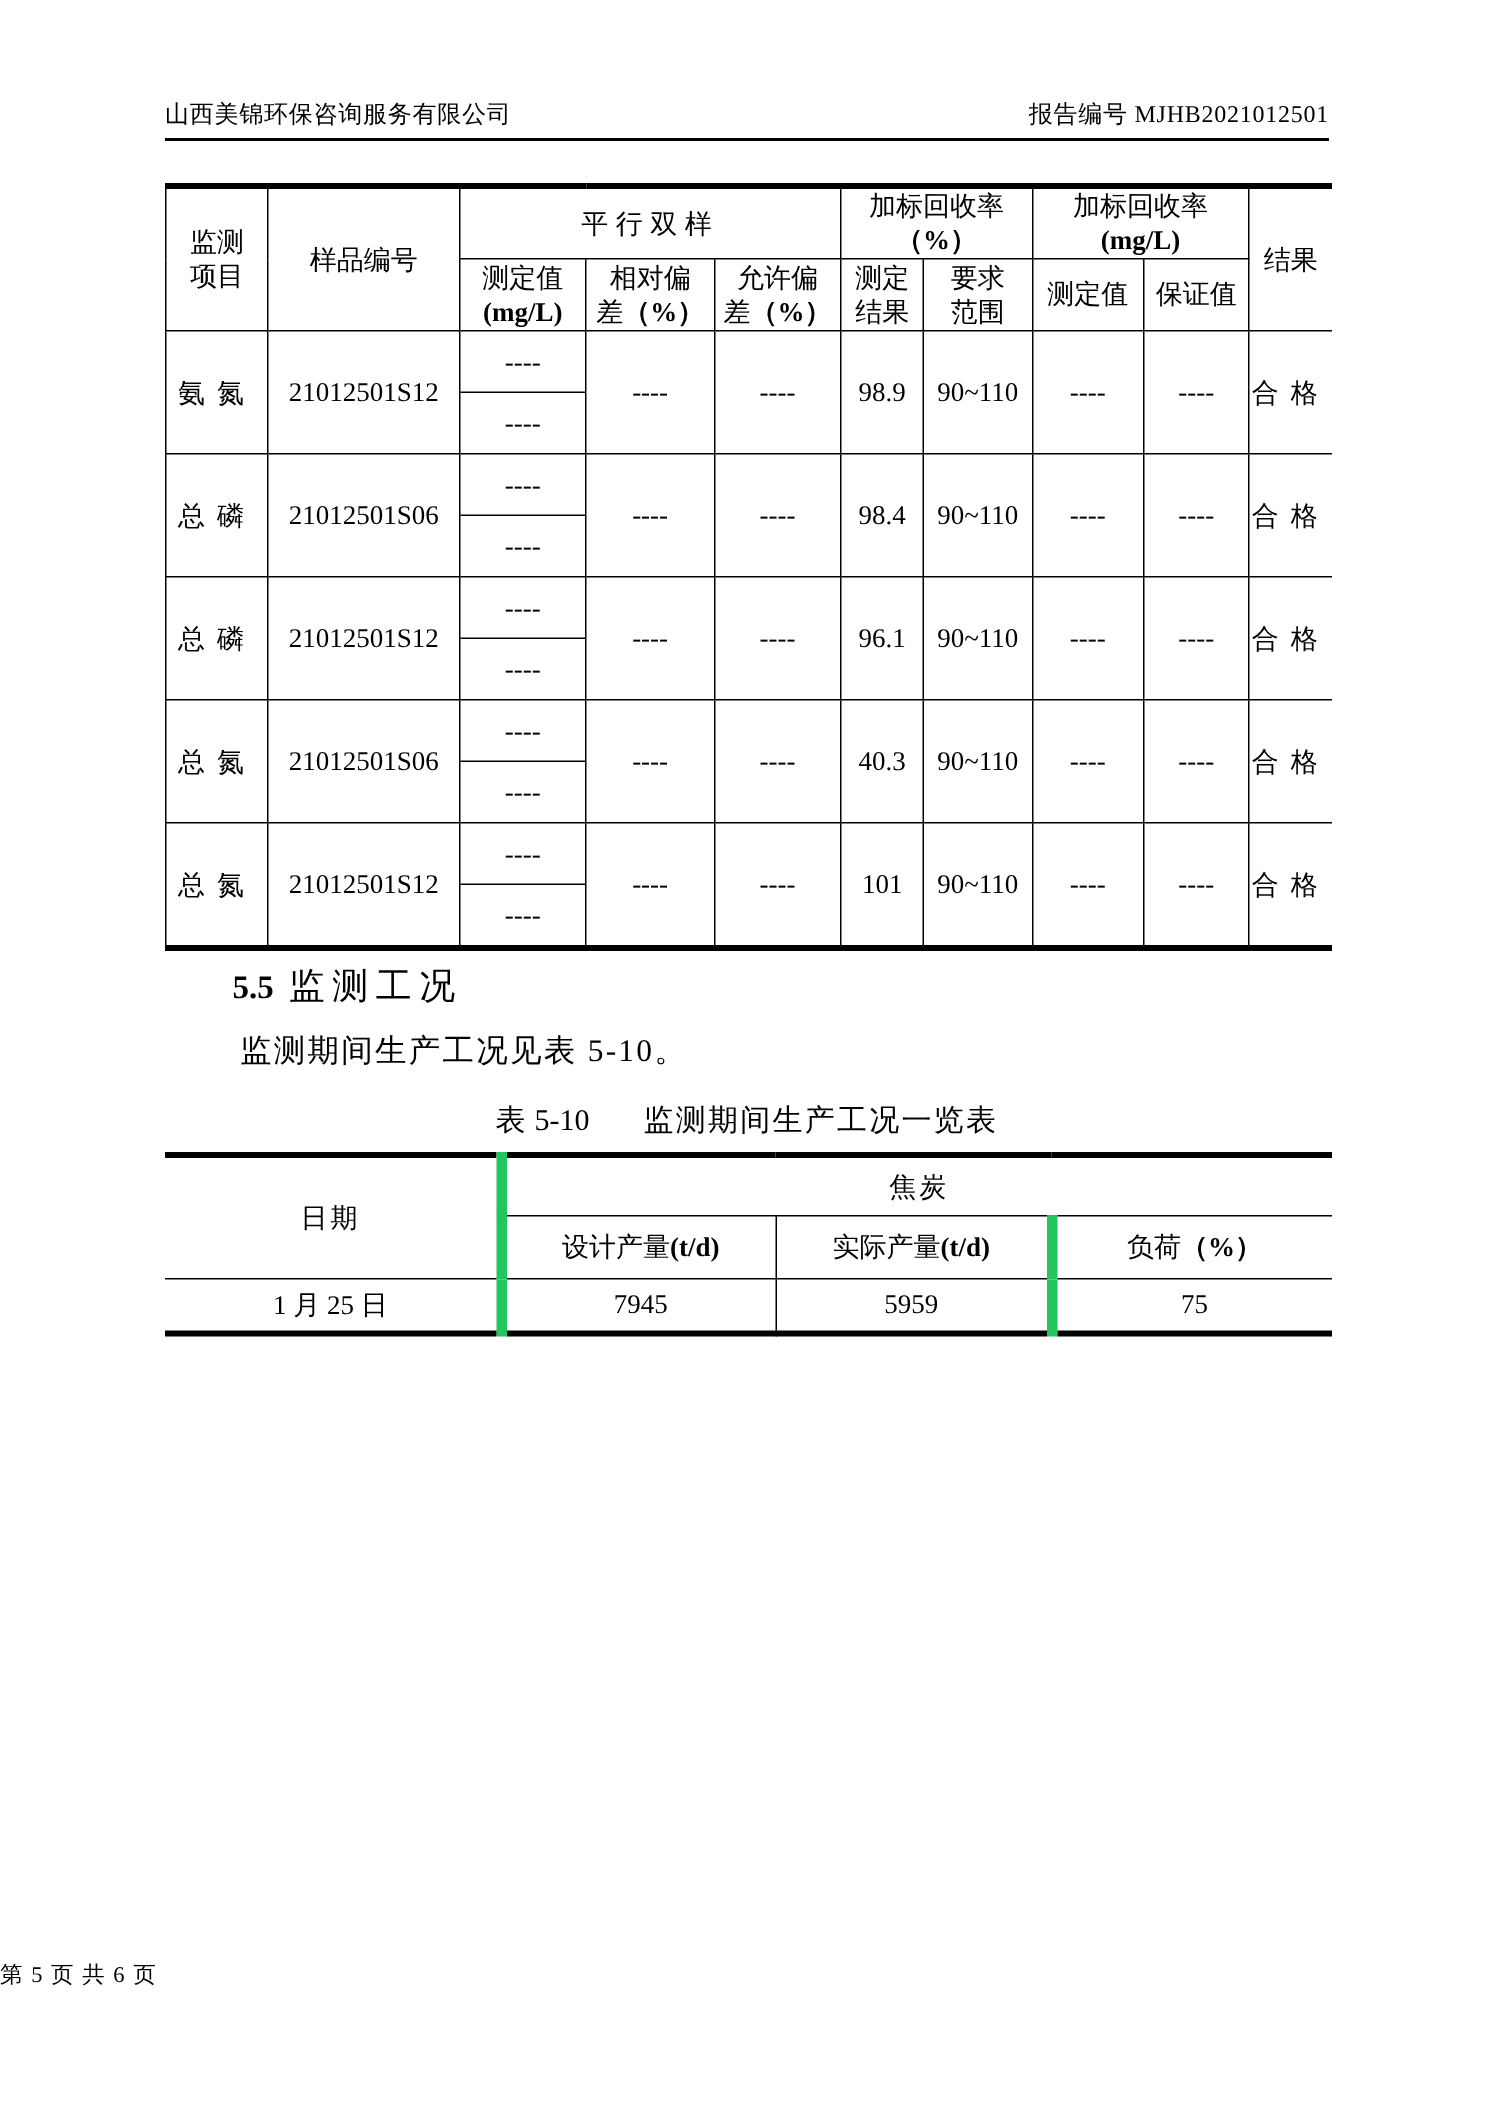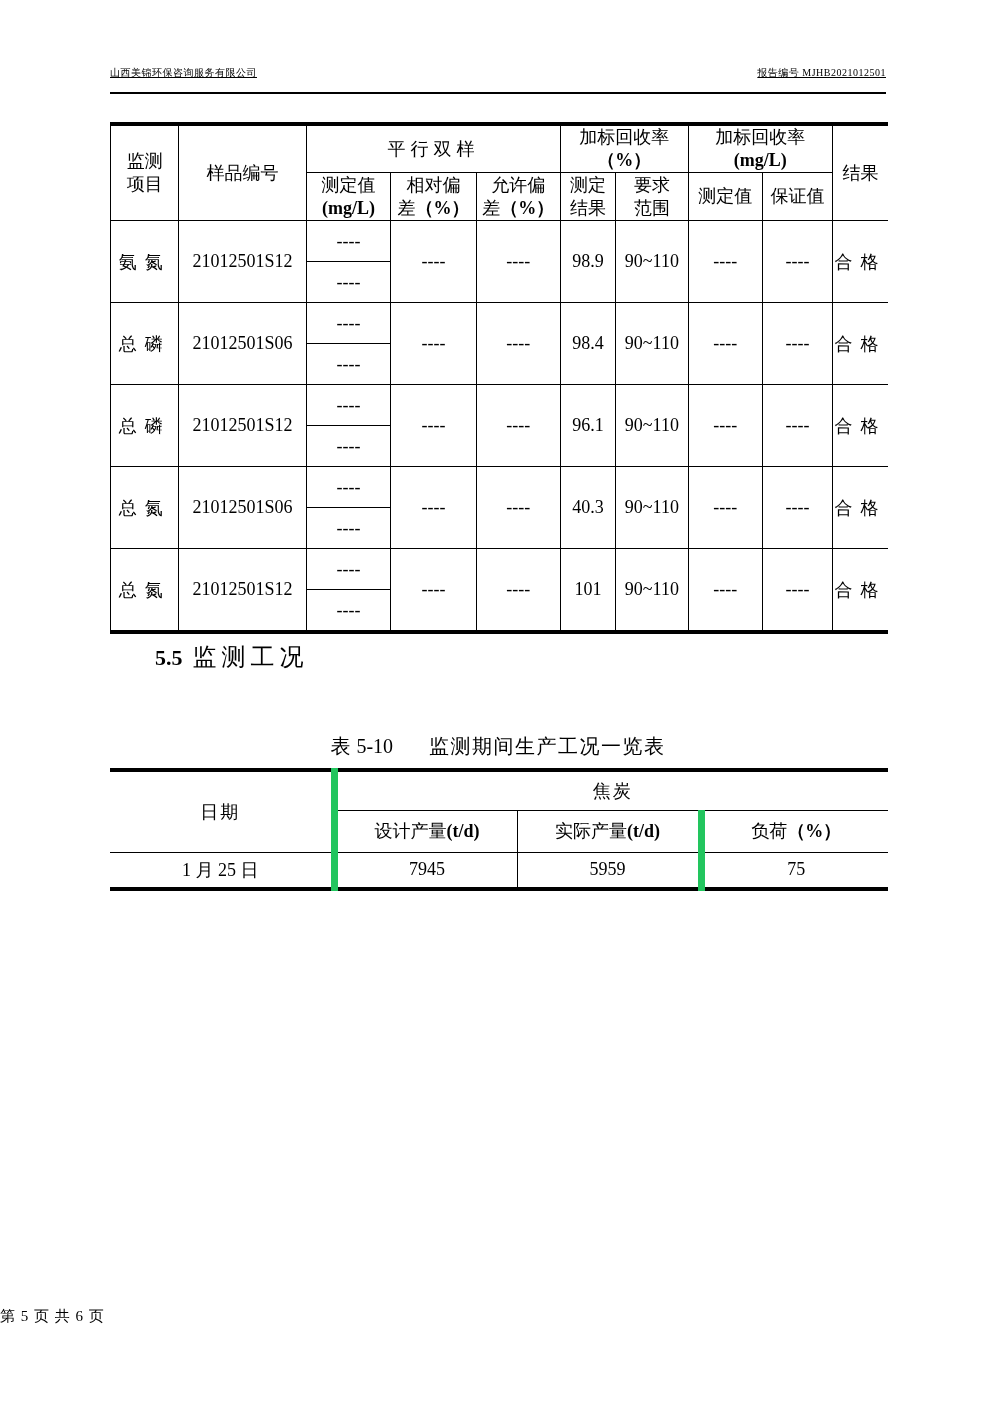--- a/index.html
+++ b/index.html
@@ -5,21 +5,21 @@
   html,body { margin:0; padding:0; background:#ffffff; }
   .page {
     position:relative; width:992px; height:1403px; background:#ffffff;
     color:#000; font-family:"Liberation Serif","DejaVu Serif",serif;
     overflow:hidden;
   }
   
   .doc-header {
     position:absolute; top:66px; left:110px; width:776px;
     display:flex; justify-content:space-between; align-items:flex-end;
-    font-size:10px; letter-spacing:0.5px;text-decoration:underline;
+    font-size:16px; letter-spacing:0.5px;
   }
   .header-rule { position:absolute; top:92px; left:110px; width:776px; height:2px; background:#000; }
 
   
   table { table-layout:fixed; border-spacing:0; }
   .t1 {
     position:absolute; top:122px; left:110px; width:778px;
     border-collapse:collapse;
     border-top:4px solid #000; border-bottom:4px solid #000;
     border-left:1px solid #000; border-right:hidden;
@@ -207,20 +207,21 @@
         <td>----</td>
         <td class="sp8">合格</td>
       </tr>
     </tbody>
   </table>
 
   <div class="sec-heading">
     <span class="secnum">5.5</span><span class="sectitle">监测工况</span>
   </div>
 
+  <div class="para">监测期间生产工况见表 5-10。</div>
 
   <div class="caption">
     <span>表</span><span class="capnum">5-10</span><span class="captitle">监测期间生产工况一览表</span>
   </div>
 
   <table class="t2">
     <colgroup>
       <col style="width:223px">
         <col style="width:182px">
         <col style="width:183px">

